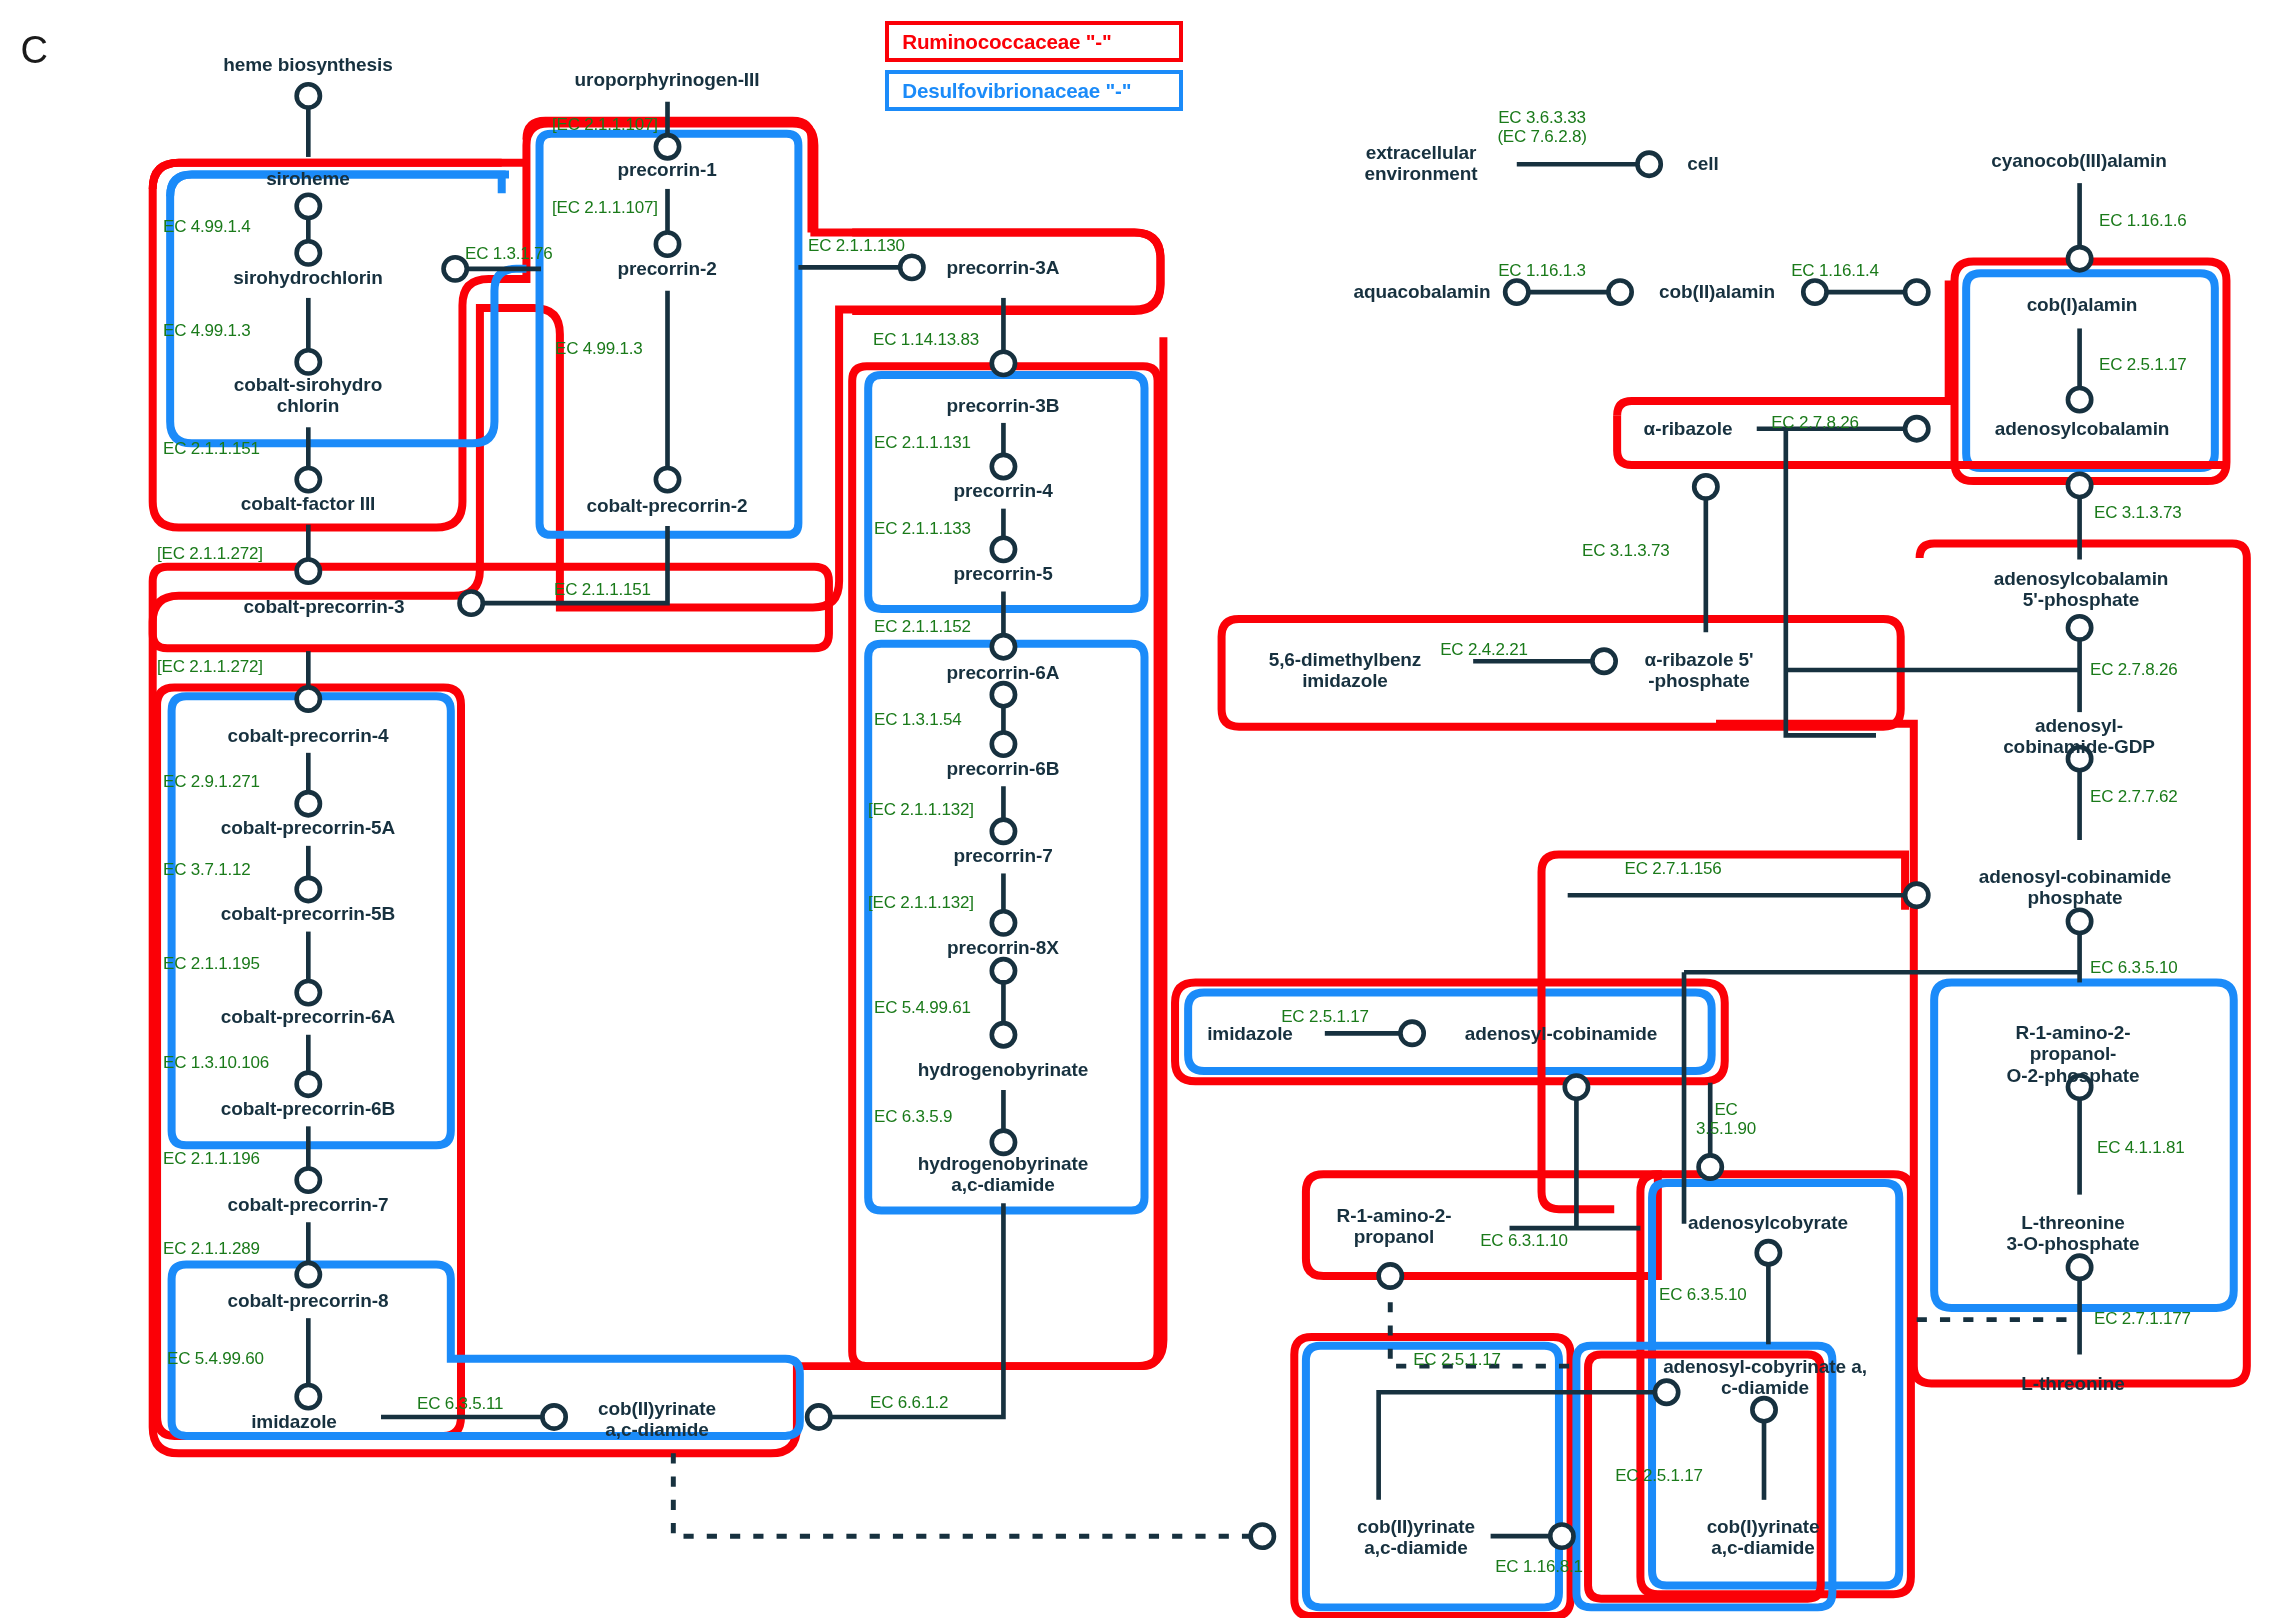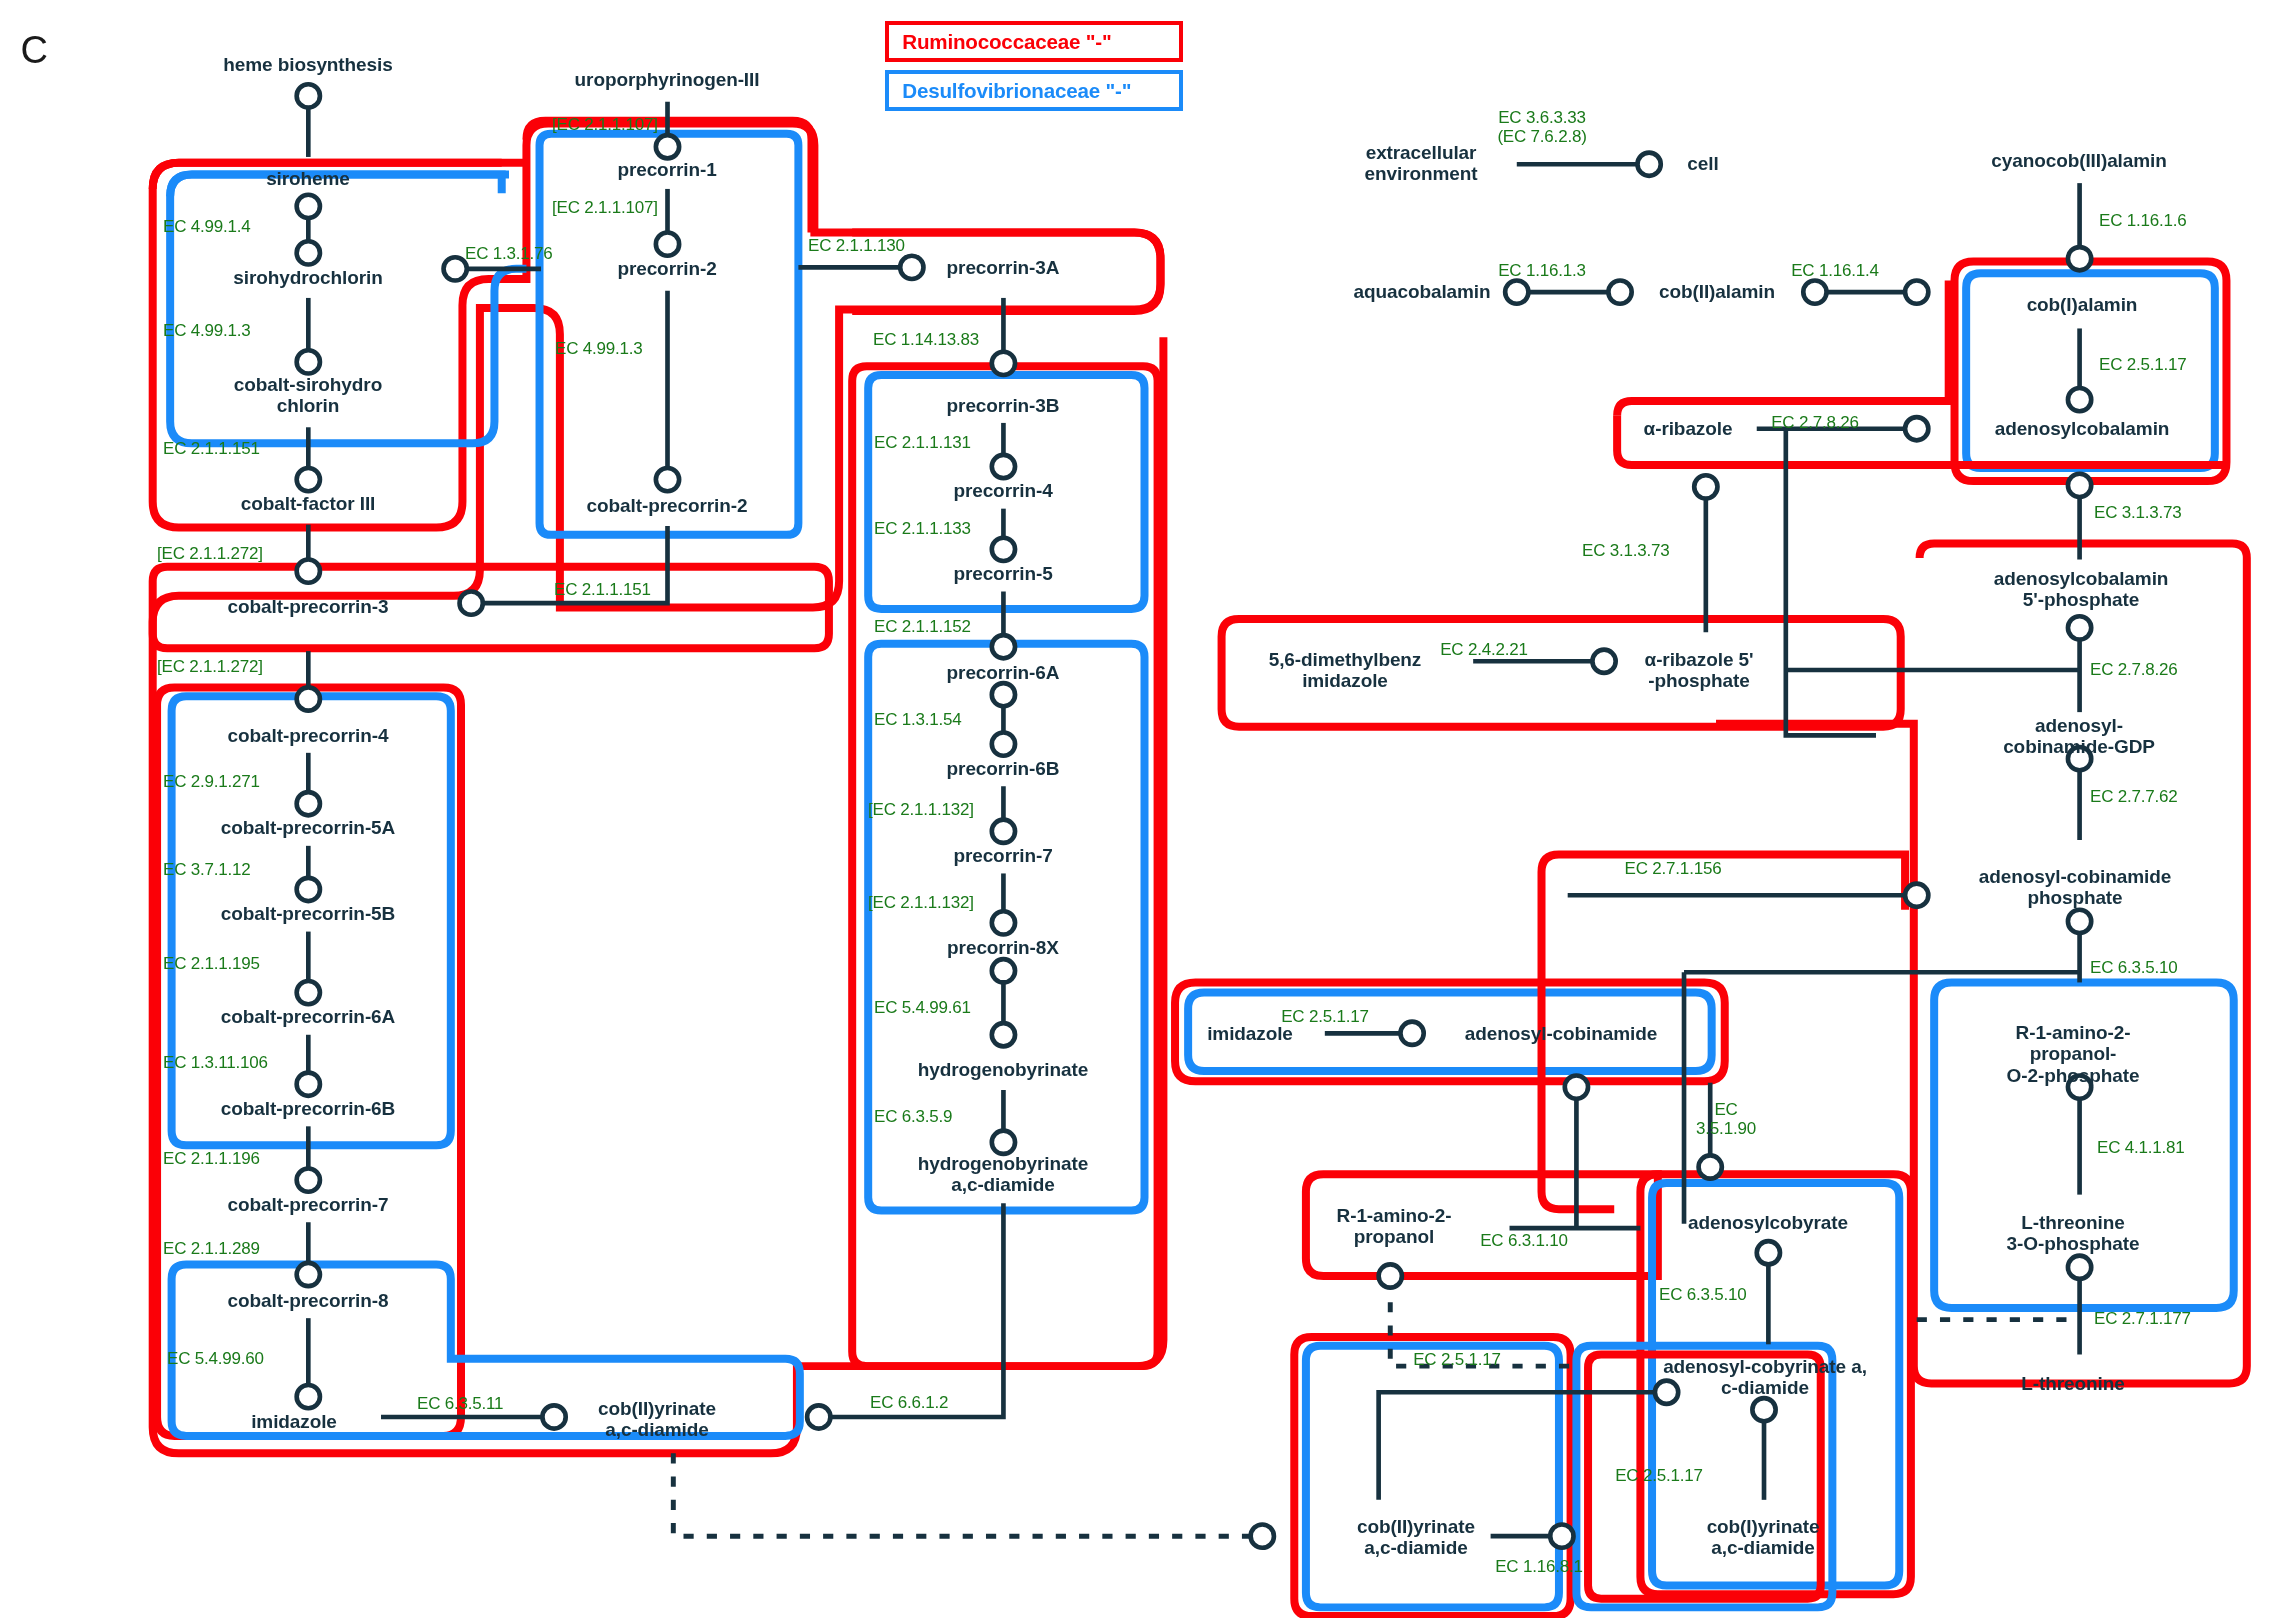--- a/index.html
+++ b/index.html
@@ -343,21 +343,21 @@
   <div class="legend-box lg-blue" style="left:885px;top:70px;width:298px;height:41px;">
     <span>Desulfovibrionaceae "-"</span>
   </div>
 
   <div class="lbl" style="left:308px;top:65px">heme biosynthesis</div>
   <div class="lbl" style="left:308px;top:179px">siroheme</div>
   <div class="lbl" style="left:308px;top:278px">sirohydrochlorin</div>
   <div class="lbl" style="left:308px;top:395px">cobalt-sirohydro
 chlorin</div>
   <div class="lbl" style="left:308px;top:504px">cobalt-factor III</div>
-  <div class="lbl" style="left:308px;top:607px">cobalt-precorrin-3</div>
+  <div class="lbl" style="left:324px;top:607px">cobalt-precorrin-3</div>
   <div class="lbl" style="left:308px;top:736px">cobalt-precorrin-4</div>
   <div class="lbl" style="left:308px;top:828px">cobalt-precorrin-5A</div>
   <div class="lbl" style="left:308px;top:914px">cobalt-precorrin-5B</div>
   <div class="lbl" style="left:308px;top:1017px">cobalt-precorrin-6A</div>
   <div class="lbl" style="left:308px;top:1109px">cobalt-precorrin-6B</div>
   <div class="lbl" style="left:308px;top:1205px">cobalt-precorrin-7</div>
   <div class="lbl" style="left:308px;top:1301px">cobalt-precorrin-8</div>
   <div class="lbl" style="left:294px;top:1422px">imidazole</div>
   <div class="lbl" style="left:657px;top:1419px">cob(II)yrinate
 a,c-diamide</div>
@@ -415,21 +415,21 @@
 a,c-diamide</div>
 
   <div class="ec" style="left:163px;top:227px">EC 4.99.1.4</div>
   <div class="ec" style="left:163px;top:331px">EC 4.99.1.3</div>
   <div class="ec" style="left:163px;top:449px">EC 2.1.1.151</div>
   <div class="ec" style="left:157px;top:554px">[EC 2.1.1.272]</div>
   <div class="ec" style="left:157px;top:667px">[EC 2.1.1.272]</div>
   <div class="ec" style="left:163px;top:782px">EC 2.9.1.271</div>
   <div class="ec" style="left:163px;top:870px">EC 3.7.1.12</div>
   <div class="ec" style="left:163px;top:964px">EC 2.1.1.195</div>
-  <div class="ec" style="left:163px;top:1063px">EC 1.3.11.106</div>
+  <div class="ec" style="left:163px;top:1063px">EC 1.3.10.106</div>
   <div class="ec" style="left:163px;top:1159px">EC 2.1.1.196</div>
   <div class="ec" style="left:163px;top:1249px">EC 2.1.1.289</div>
   <div class="ec" style="left:167px;top:1359px">EC 5.4.99.60</div>
   <div class="ec" style="left:417px;top:1404px">EC 6.3.5.11</div>
   <div class="ec" style="left:552px;top:125px">[EC 2.1.1.107]</div>
   <div class="ec" style="left:552px;top:208px">[EC 2.1.1.107]</div>
   <div class="ec" style="left:465px;top:254px">EC 1.3.1.76</div>
   <div class="ec" style="left:555px;top:349px">EC 4.99.1.3</div>
   <div class="ec" style="left:554px;top:590px">EC 2.1.1.151</div>
   <div class="ec" style="left:808px;top:246px">EC 2.1.1.130</div>

